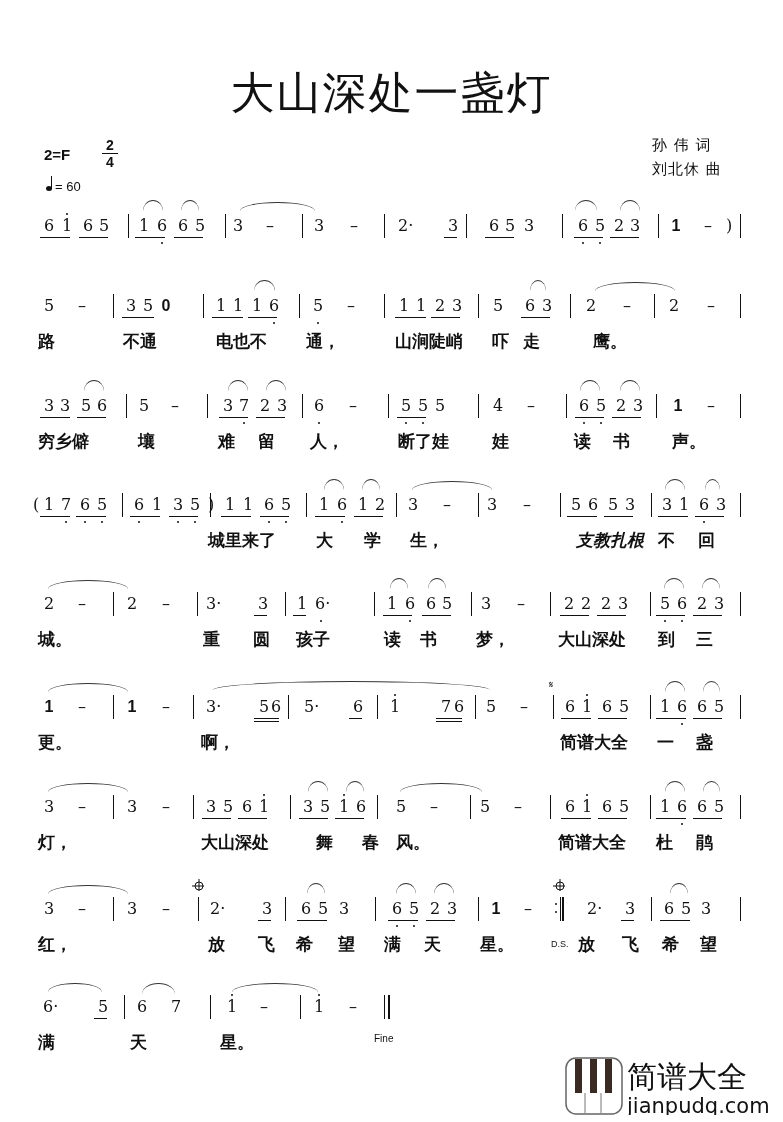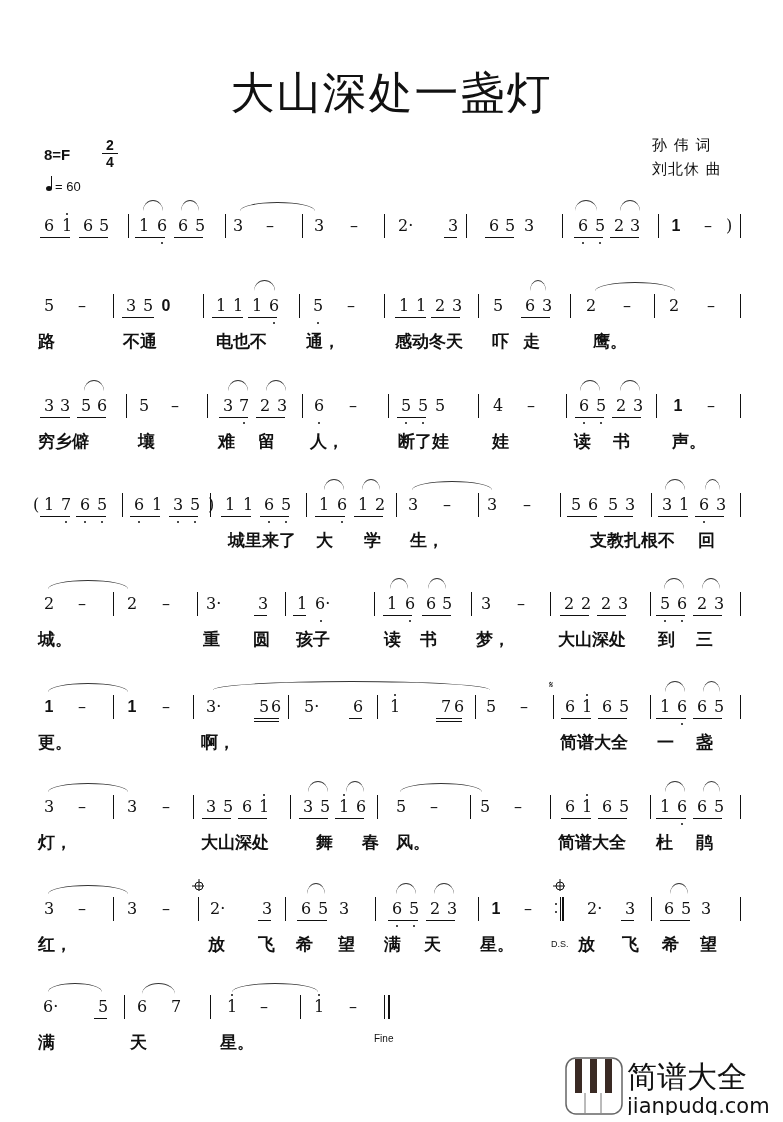--- a/index.html
+++ b/index.html
@@ -24,21 +24,21 @@
   .slur{position:absolute;border-top:1px solid #333;border-radius:50% 50% 0 0/100% 100% 0 0;height:8px;}
   .ly{position:absolute;top:34px;font-family:"DejaVu Sans",sans-serif;font-size:17px;font-weight:bold;letter-spacing:0px;white-space:nowrap;}
   .sm{position:absolute;font-size:9px;}
   .coda{position:absolute;width:12px;height:12px;}
   .logo{left:565px;top:1055px;}
 </style>
 </head>
 <body>
 
 <div class="abs title">大山深处一盏灯</div>
-<div class="abs key">8=F</div>
+<div class="abs key">2=F</div>
 <div class="abs timesig">
   <span>2</span>
   <span class="bar"></span>
   <span>4</span>
 </div>
 <div class="abs tempo"><span class="note"></span><span>= 60</span></div>
 <div class="abs credit" style="top:136px">孙  伟 词</div>
 <div class="abs credit" style="top:160px">刘北休 曲</div>
 
 <div id="score">
@@ -132,21 +132,21 @@
       <div class="ul" style="left: 395px; width: 31px;"></div>
       <div class="ul" style="left: 431px; width: 29px;"></div>
       <div class="ul" style="left: 521px; width: 29px;"></div>
       <div class="slur" style="left: 254px; width: 21px; top: -16px; height: 10px;"></div>
       <div class="slur" style="left: 530px; width: 16px; top: -16px; height: 10px;"></div>
       <div class="slur" style="left: 595px; width: 80px; top: -14px; height: 8px;"></div>
       <span class="ly" style="left: 38px;">路</span>
       <span class="ly" style="left: 123px;">不通</span>
       <span class="ly" style="left: 216px;">电也不</span>
       <span class="ly" style="left: 306px;">通，</span>
-      <span class="ly" style="left: 395px;">感动冬天</span>
+      <span class="ly" style="left: 395px;">山涧陡峭</span>
       <span class="ly" style="left: 492px;">吓</span>
       <span class="ly" style="left: 523px;">走</span>
       <span class="ly" style="left: 593px;">鹰。</span>
     </div>
     <div class="sys" style="top: 396px;">
       <div class="bl" style="left: 126px;"></div>
       <div class="bl" style="left: 207px;"></div>
       <div class="bl" style="left: 302px;"></div>
       <div class="bl" style="left: 388px;"></div>
       <div class="bl" style="left: 478px;"></div>
@@ -264,25 +264,25 @@
       <div class="ul" style="left: 354px; width: 29px;"></div>
       <div class="ul" style="left: 567px; width: 30px;"></div>
       <div class="ul" style="left: 604px; width: 29px;"></div>
       <div class="ul" style="left: 658px; width: 30px;"></div>
       <div class="ul" style="left: 695px; width: 29px;"></div>
       <div class="slur" style="left: 324px; width: 20px; top: -16px; height: 10px;"></div>
       <div class="slur" style="left: 362px; width: 18px; top: -16px; height: 10px;"></div>
       <div class="slur" style="left: 412px; width: 80px; top: -14px; height: 8px;"></div>
       <div class="slur" style="left: 665px; width: 20px; top: -16px; height: 10px;"></div>
       <div class="slur" style="left: 705px; width: 15px; top: -16px; height: 10px;"></div>
-      <span class="ly" style="left: 228px;">城里来了</span>
+      <span class="ly" style="left: 208px;">城里来了</span>
       <span class="ly" style="left: 316px;">大</span>
       <span class="ly" style="left: 364px;">学</span>
       <span class="ly" style="left: 410px;">生，</span>
-      <span class="ly" style="left: 590px;">支教扎根</span>
+      <span class="ly" style="left: 576px; font-style: italic;">支教扎根</span>
       <span class="ly" style="left: 658px;">不</span>
       <span class="ly" style="left: 698px;">回</span>
     </div>
     <div class="sys" style="top: 594px;">
       <div class="bl" style="left: 113px;"></div>
       <div class="bl" style="left: 197px;"></div>
       <div class="bl" style="left: 285px;"></div>
       <div class="bl" style="left: 374px;"></div>
       <div class="bl" style="left: 471px;"></div>
       <div class="bl" style="left: 550px;"></div>

